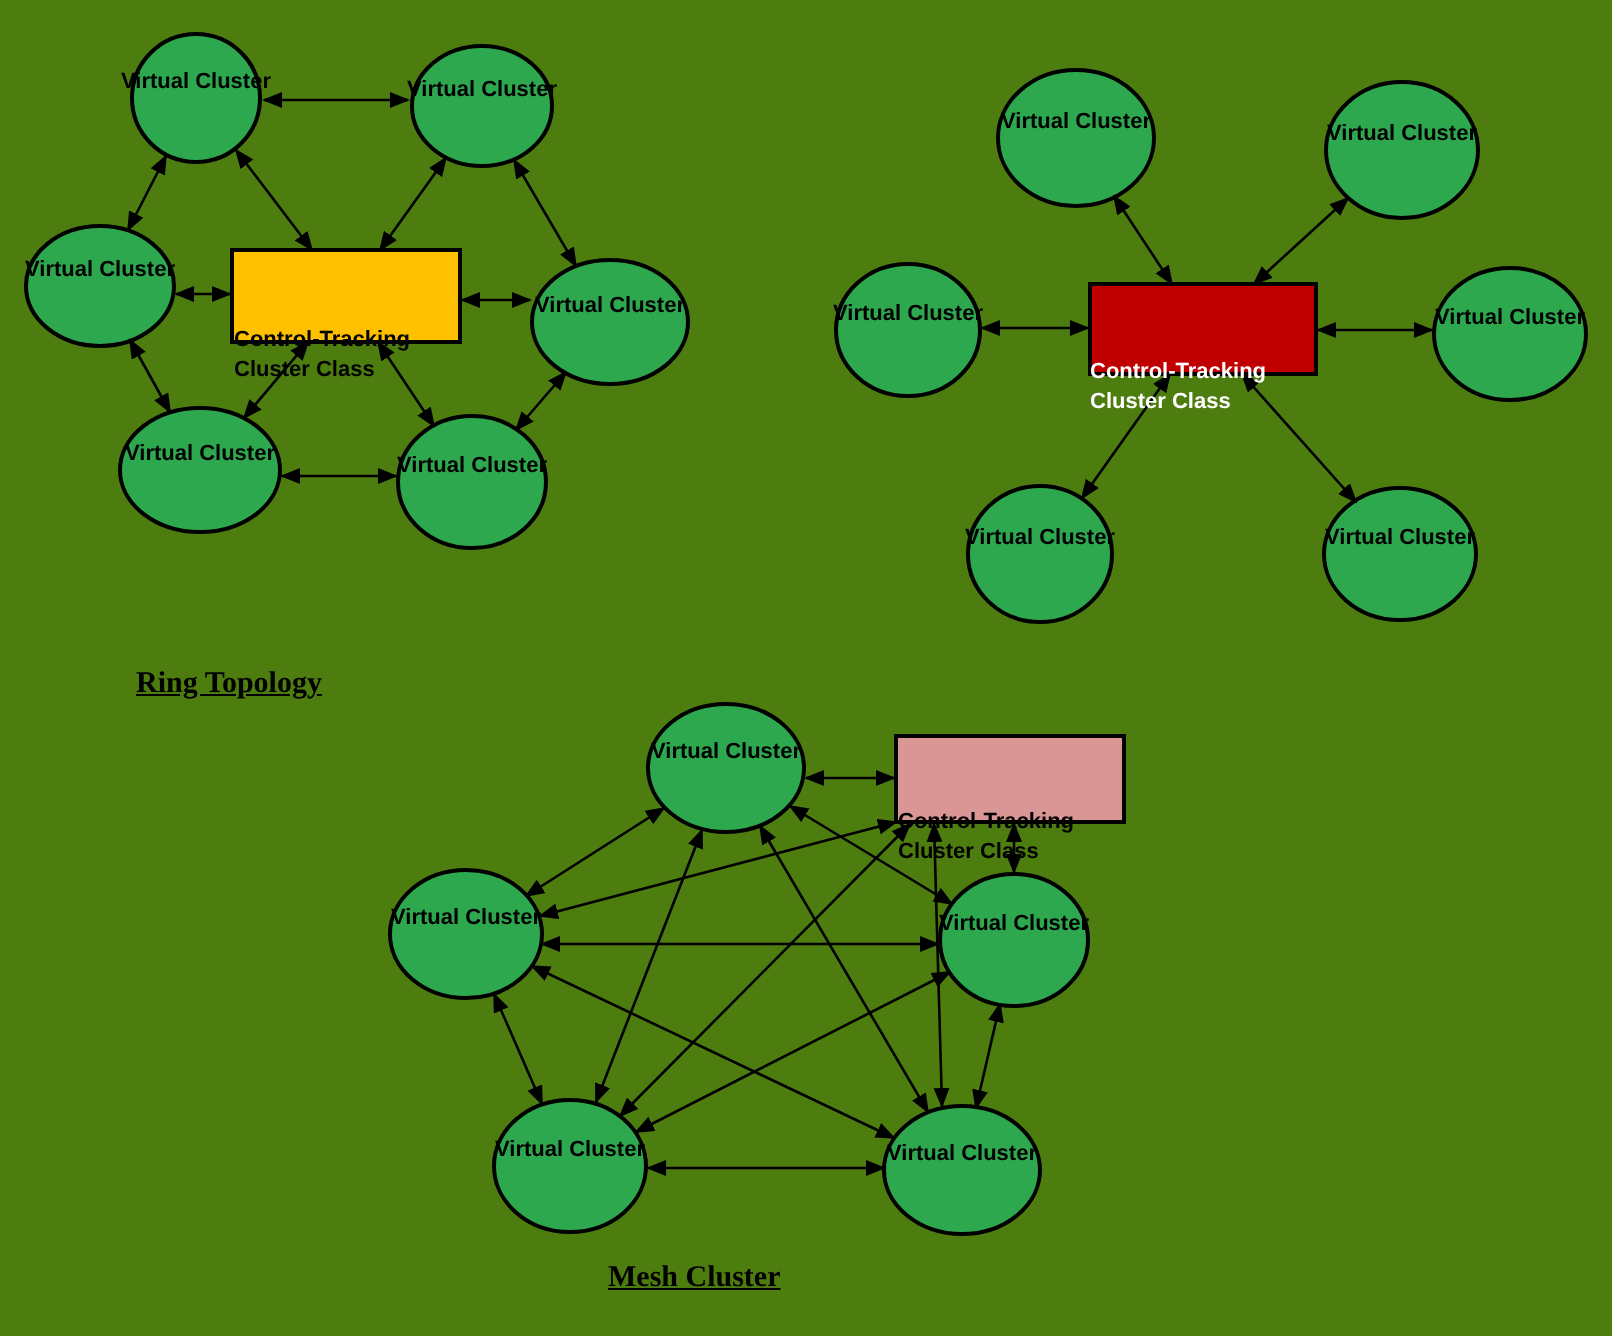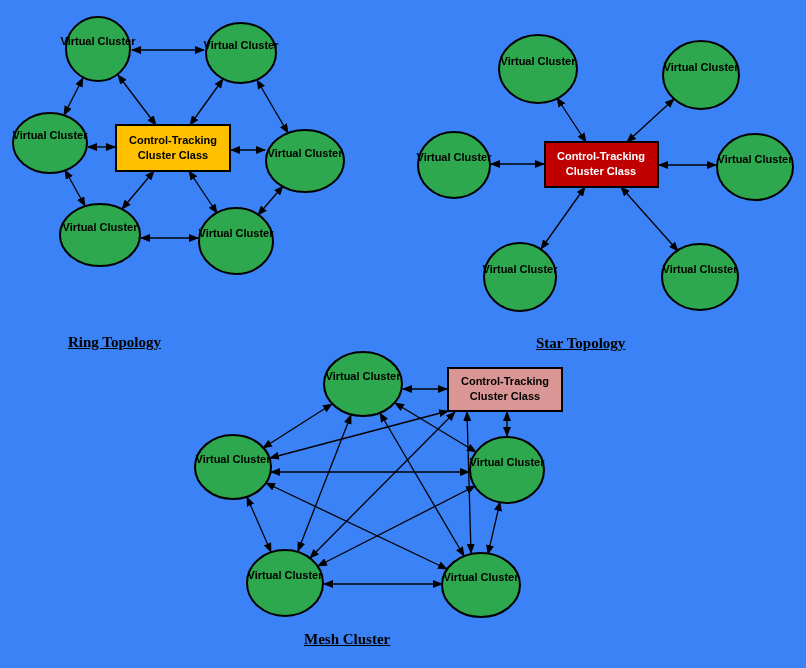--- a/index.html
+++ b/index.html
@@ -1,31 +1,32 @@
 <!DOCTYPE html>
 <html><head>
 <meta charset="utf-8">
 <style>
   html,body{margin:0;padding:0;background:#ffffff;}
   .canvas{
-    position:relative;width:806px;height:668px;background:#3b82f6;
+    position:relative;width:806px;height:668px;background:#4d7c0f;
     font-family:"Liberation Sans",sans-serif;overflow:hidden;
   }
   .canvas svg{position:absolute;left:0;top:0;}
   .edge{stroke:#000000;stroke-width:1.3;}
   .shape{stroke:#000000;stroke-width:2;}
   .node-label{
     position:absolute;width:90px;text-align:center;
     font-weight:bold;font-size:11px;line-height:16px;color:#000000;
     pointer-events:none;
   }
   .box-label{
-    position:absolute;width:112px;text-align:center;
+    position:absolute;width:112px;
     font-weight:bold;font-size:11px;line-height:15px;color:#000000;
     pointer-events:none;
+    margin-top:30px;
   }
   .topo-title{
     position:absolute;width:160px;
     font-family:"Liberation Serif",serif;font-weight:bold;font-size:15px;
     text-decoration:underline;color:#000000;
   }
 </style>
 </head>
 <body>
 
@@ -124,16 +125,15 @@
   <div class="box-label" style="left: 545px; top: 149px; color: rgb(255, 255, 255);">Control-Tracking Cluster Class</div>
 
   <div class="node-label" style="left:318px;top:368px;">Virtual Cluster</div>
   <div class="node-label" style="left:188px;top:451px;">Virtual Cluster</div>
   <div class="node-label" style="left:462px;top:454px;">Virtual Cluster</div>
   <div class="node-label" style="left:240px;top:567px;">Virtual Cluster</div>
   <div class="node-label" style="left:436px;top:569px;">Virtual Cluster</div>
   <div class="box-label" style="left: 449px; top: 374px; color: rgb(0, 0, 0);">Control-Tracking Cluster Class</div>
 
   <div class="topo-title" style="left:68px;top:334px;">Ring Topology</div>
-  <div class="topo-title" style="left:536px;top:335px;">Star Topology</div>
   <div class="topo-title" style="left:304px;top:631px;">Mesh Cluster</div>
 
 </div>
 
 </body></html>

